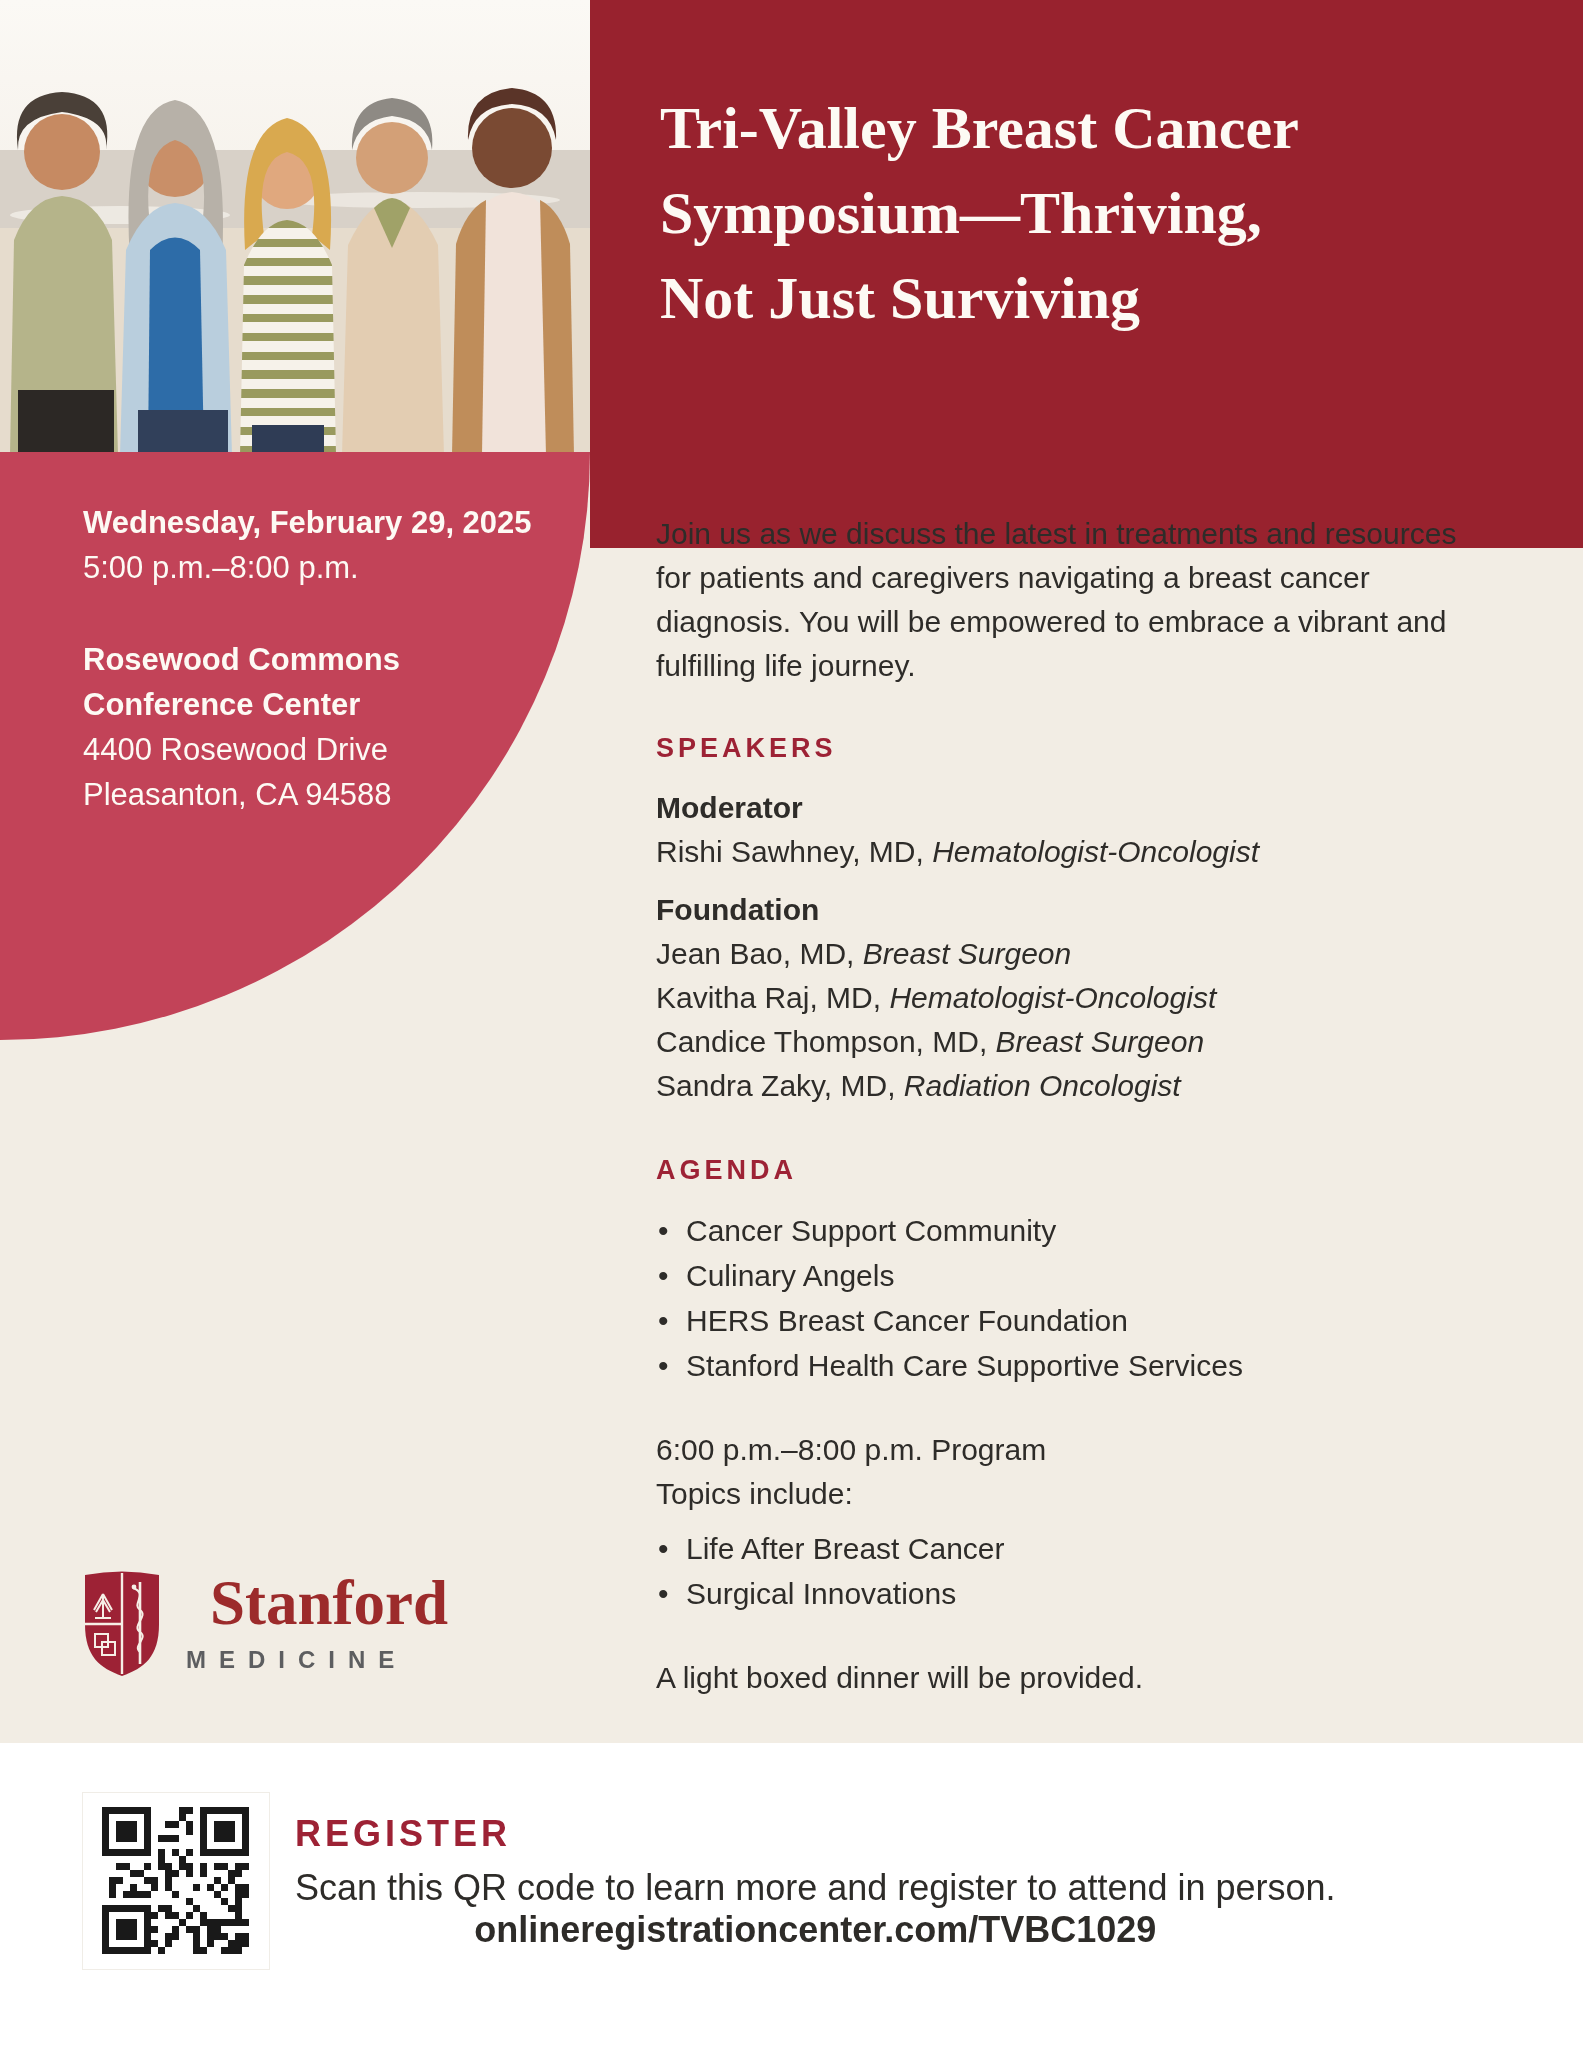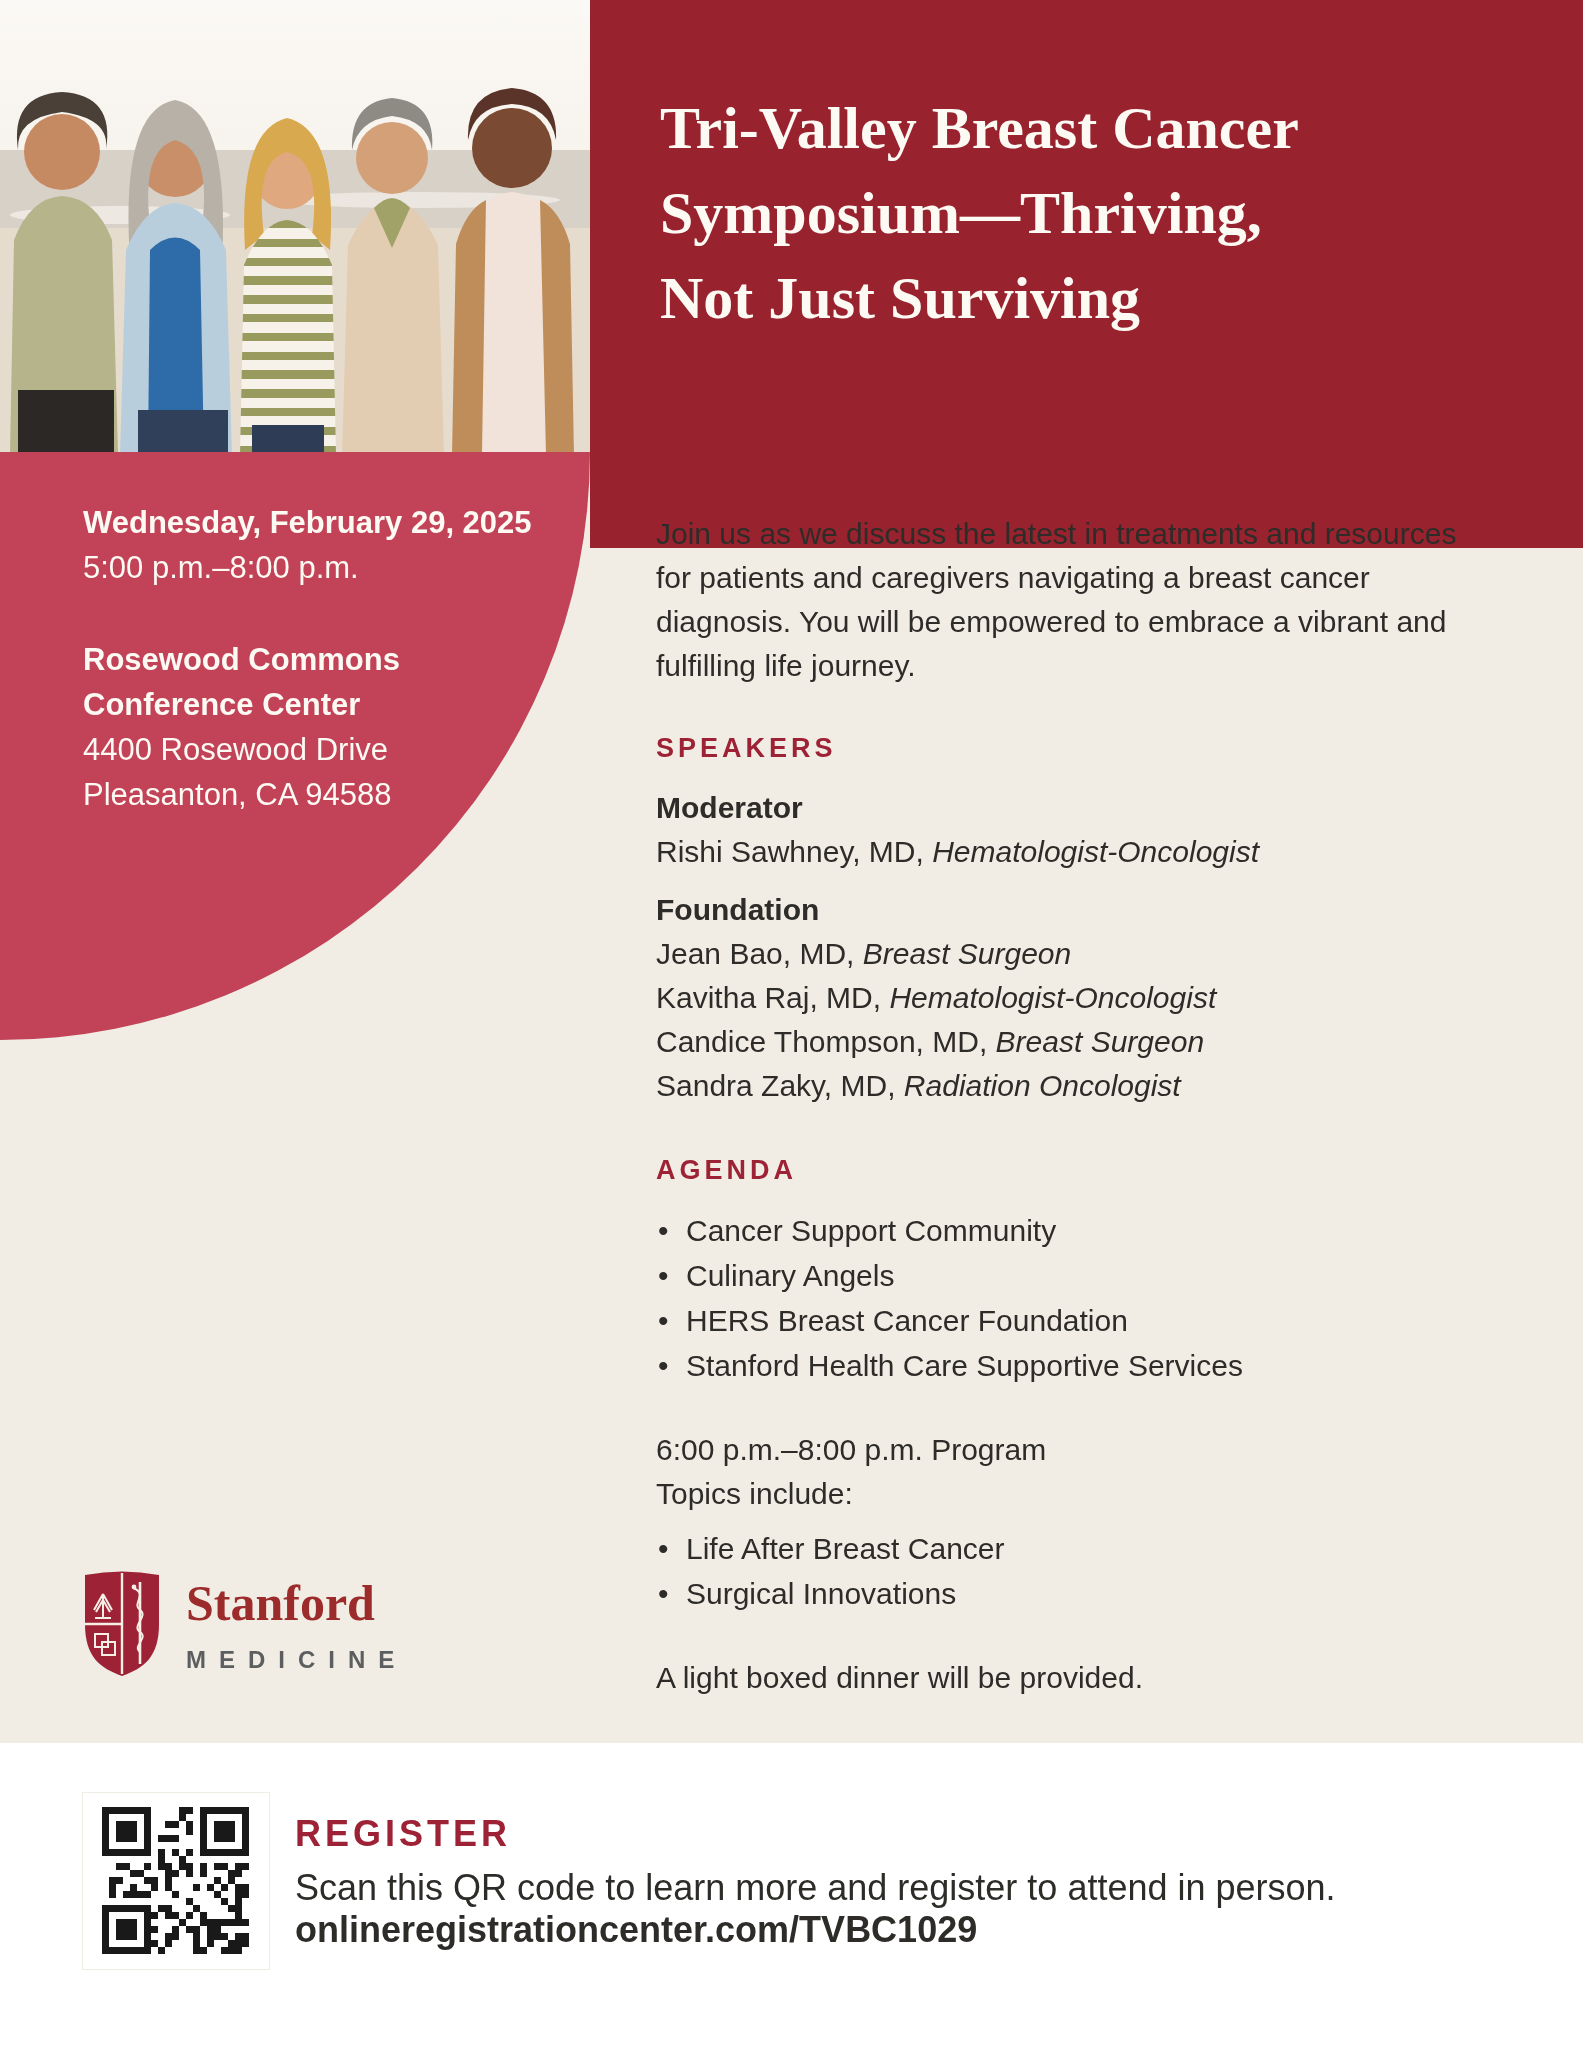--- a/index.html
+++ b/index.html
@@ -33,33 +33,33 @@
   .gap-sm{margin-top:14px !important;}
   .gap-lg{margin-top:40px !important;}
   ul.flyer-list{list-style:none;margin:10px 0 0 0;padding:0;}
   ul.flyer-list li{position:relative;padding-left:30px;line-height:45px;}
   ul.flyer-list li::before{content:"•";position:absolute;left:2px;}
 
   
   .logo{position:absolute;left:80px;top:1566px;display:flex;align-items:flex-start;}
   .logo .shield{width:84px;height:112px;}
   .logo .words{margin-left:22px;padding-top:2px;}
-  .logo .brand{font-family:"Liberation Serif",serif;font-weight:700;font-size:50px;line-height:70px;
-               color:var(--cardinal,#9c2b2b);}
+  .logo .brand{font-family:"Liberation Serif",serif;font-weight:700;font-size:63px;line-height:70px;
+               color:var(--cardinal,#9c2b2b);margin-left:24px;}
   .logo .division{margin-top:8px;font-size:24px;font-weight:700;letter-spacing:13px;color:var(--gray,#5d5e60);}
 
   
   .footer{position:absolute;left:0;top:1743px;width:1583px;height:305px;background:#ffffff;}
   .qr-box{position:absolute;left:82px;top:49px;width:186px;height:176px;background:#ffffff;
           border:1px solid #f0ede7;}
   .qr{position:absolute;left:19px;top:14px;width:147px;height:147px;}
   .register{position:absolute;left:295px;top:70px;}
   .register .sec-heading{margin-bottom:12px !important;}
   .register p{margin:0;font-size:36px;line-height:42px;}
-  .register .url{font-weight:700;}
+  .register .url{font-weight:700;text-align:center;}
 </style>
 </head>
 <body>
 
 <div class="canvas">
 
   <div class="photo">
     <svg viewBox="0 0 590 455">
       <defs>
         <linearGradient id="sky" x1="0" y1="0" x2="0" y2="1">

